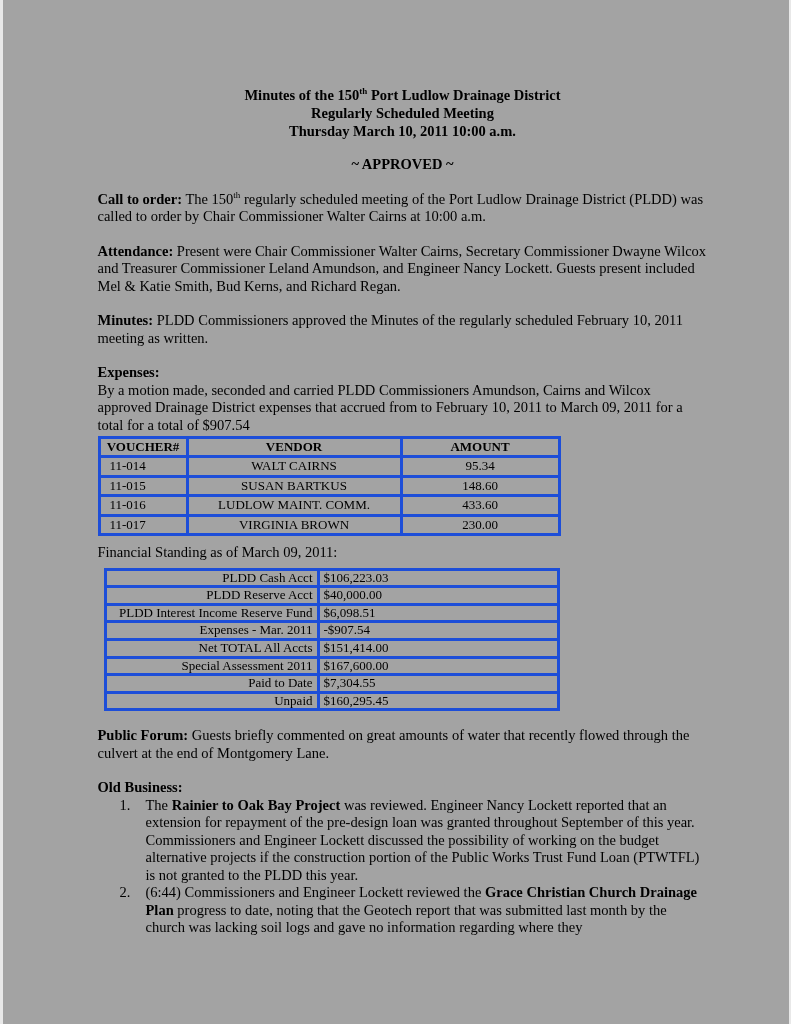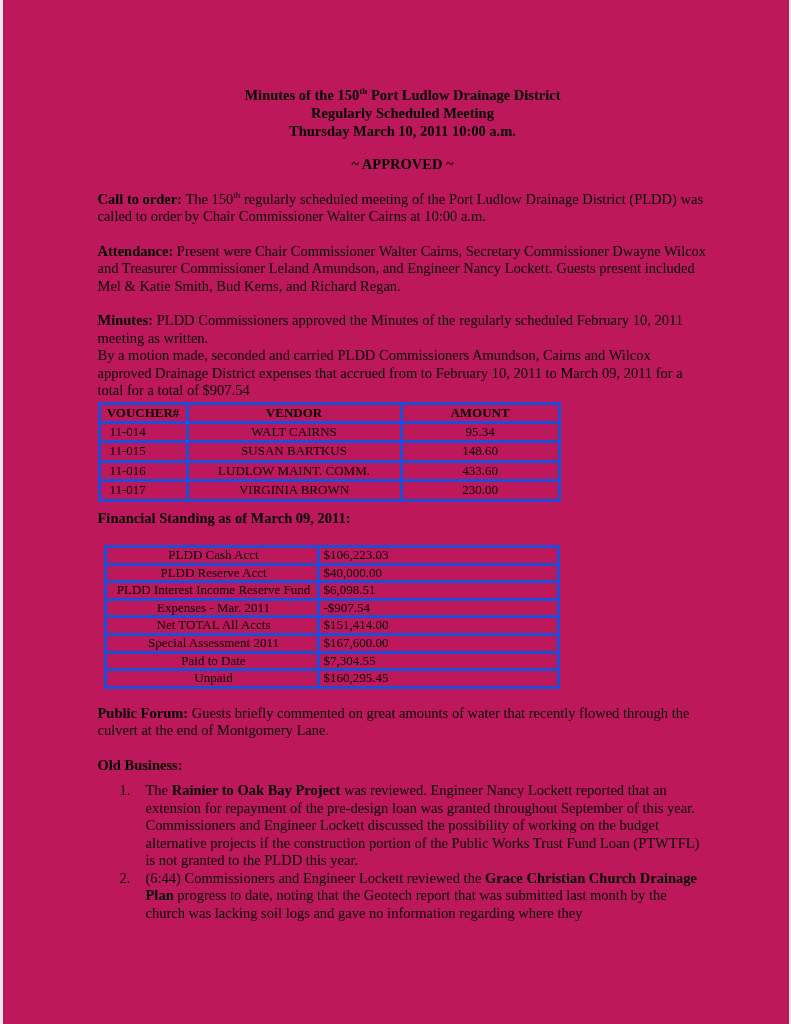--- a/index.html
+++ b/index.html
@@ -1,21 +1,21 @@
 <!DOCTYPE html>
 <html><head>
 <meta charset="utf-8">
 <style>
   html, body { margin: 0; padding: 0; background: #e8e8e8; }
   .page {
     position: relative;
     width: 786px;
     height: 1024px;
     margin: 0 auto;
-    background: #be185d;
+    background: #a3a3a3;
     color: #000000;
     font-family: "Liberation Serif", serif;
     font-size: 14.5px;
     line-height: 17.5px;
     overflow: hidden;
   }
   .content {
     position: absolute;
     left: 95px;
     top: 86px;
@@ -49,32 +49,32 @@
   }
   .vtable th { font-weight: bold; text-align: center; }
   .vtable .col-voucher { width: 88px; }
   .vtable .col-vendor  { width: 214px; }
   .vtable .col-amount  { width: 158px; }
   .vtable td.cell-voucher { text-align: left; padding-left: 9px; }
   .vtable td.cell-vendor  { text-align: center; }
   .vtable td.cell-amount  { text-align: center; }
 
   .fin-heading {
-    font-weight: bold;
-    margin: 8px 0 18px 0;
+    font-weight: normal;
+    margin: 8px 0 6px 0;
   }
   .ftable { width: 453px; margin-left: 6px; }
   .ftable td {
     font-size: 13px;
     line-height: 14.6px;
     padding: 0 4px;
   }
   .ftable .col-label { width: 213px; }
   .ftable .col-value { width: 240px; }
-  .ftable td.cell-label { text-align: center; padding-left: 8px; }
+  .ftable td.cell-label { text-align: right; padding-left: 8px; }
   .ftable td.cell-value { }
 
   .ob-list { margin-top: 0; }
   .ob-item { display: flex; }
   .ob-num {
     width: 20px;
     margin-left: 22px;
     flex: 0 0 auto;
     text-align: left;
   }
@@ -91,20 +91,21 @@
     <div class="title-line">Thursday March 10, 2011 10:00 a.m.</div>
 
     <div class="approved">~ APPROVED ~</div>
 
     <p class="para"><b>Call to order:</b><span>  The 150</span><sup>th</sup><span> regularly scheduled meeting of the Port Ludlow Drainage District (PLDD) was called to order by Chair Commissioner Walter Cairns at 10:00 a.m.</span></p>
 
     <p class="para"><b>Attendance:</b><span> Present were Chair Commissioner Walter Cairns, Secretary Commissioner Dwayne Wilcox and Treasurer Commissioner Leland Amundson, and Engineer Nancy Lockett.  Guests present included Mel &amp; Katie Smith, Bud Kerns, and Richard Regan.</span></p>
 
     <p class="para"><b>Minutes:</b><span>  PLDD Commissioners approved the Minutes of the regularly scheduled February 10, 2011 meeting as written.</span></p>
 
+    <p class="para"><b>Expenses:</b></p>
     <p class="expenses-body">By a motion made, seconded and carried PLDD Commissioners Amundson, Cairns and Wilcox approved Drainage District expenses that accrued from to February 10, 2011 to March 09, 2011 for a total for a total of $907.54</p>
 
     <table class="vtable">
       <colgroup>
           <col class="col-voucher">
           <col class="col-vendor">
           <col class="col-amount">
         </colgroup>
       <tbody>
           <tr>
@@ -173,21 +174,21 @@
       </tr>
       <tr>
         <td class="cell-label">Unpaid</td>
         <td class="cell-value">$160,295.45</td>
       </tr>
     </tbody>
       </table>
 
     <p class="para" style="margin-top:16px"><b>Public Forum:</b><span>  Guests briefly commented on great amounts of water that recently flowed through the culvert at the end of Montgomery Lane.</span></p>
 
-    <p class="para" style="margin-bottom:8px"><b>Old Business:</b></p>
+    <p class="para" style="margin-bottom:0"><b>Old Business:</b></p>
 
     <div class="ob-list">
       <div class="ob-item">
         <span class="ob-num">1.</span>
         <div class="ob-text"><span>The </span><b>Rainier to Oak Bay Project</b><span> was reviewed.  Engineer Nancy Lockett reported that an extension for repayment of the pre-design loan was granted throughout September of this year.  Commissioners and Engineer Lockett discussed the possibility of working on the budget alternative projects if the construction portion of the Public Works Trust Fund Loan (PTWTFL) is not granted to the PLDD this year.</span></div>
       </div>
       <div class="ob-item">
         <span class="ob-num">2.</span>
         <div class="ob-text"><span>(6:44) Commissioners and Engineer Lockett reviewed the </span><b>Grace Christian Church Drainage Plan</b><span> progress to date, noting that the Geotech report that was submitted last month by the church was lacking soil logs and gave no information regarding where they</span></div>
       </div>

